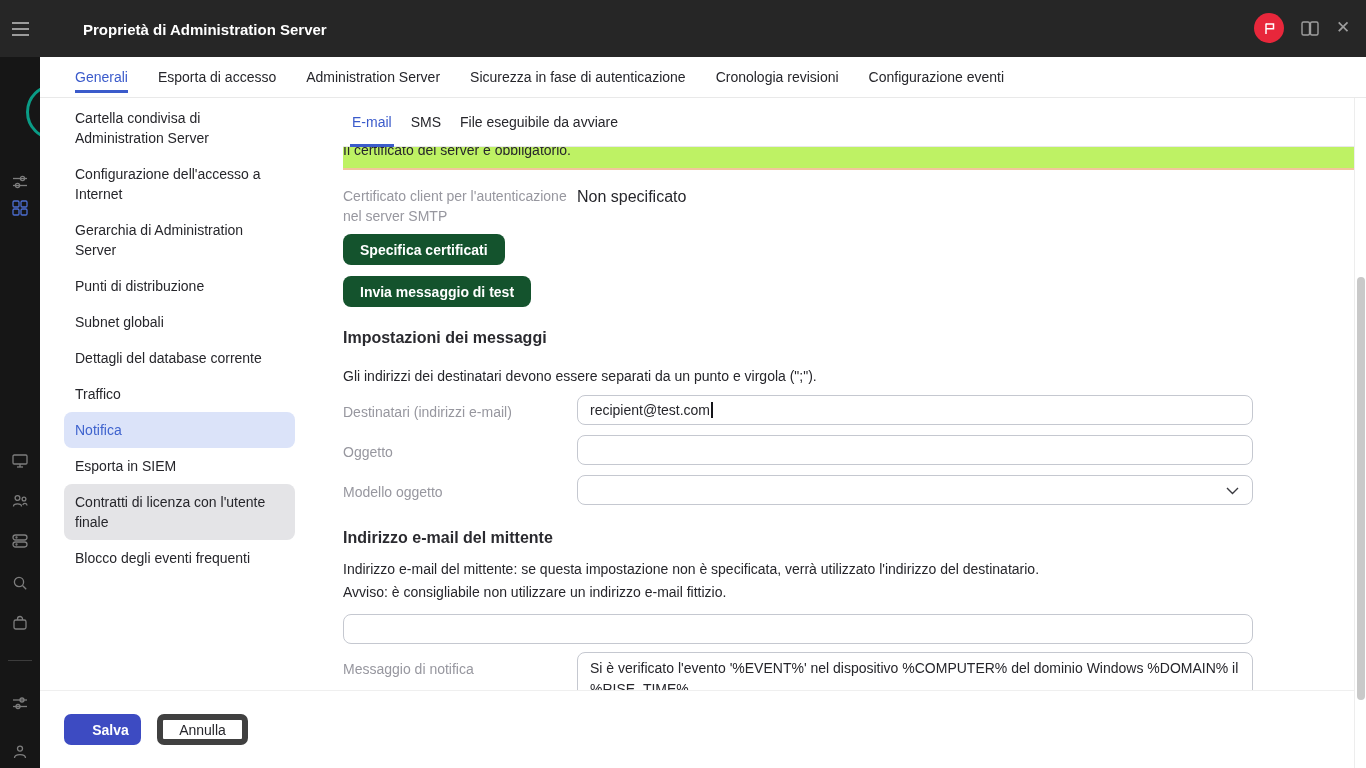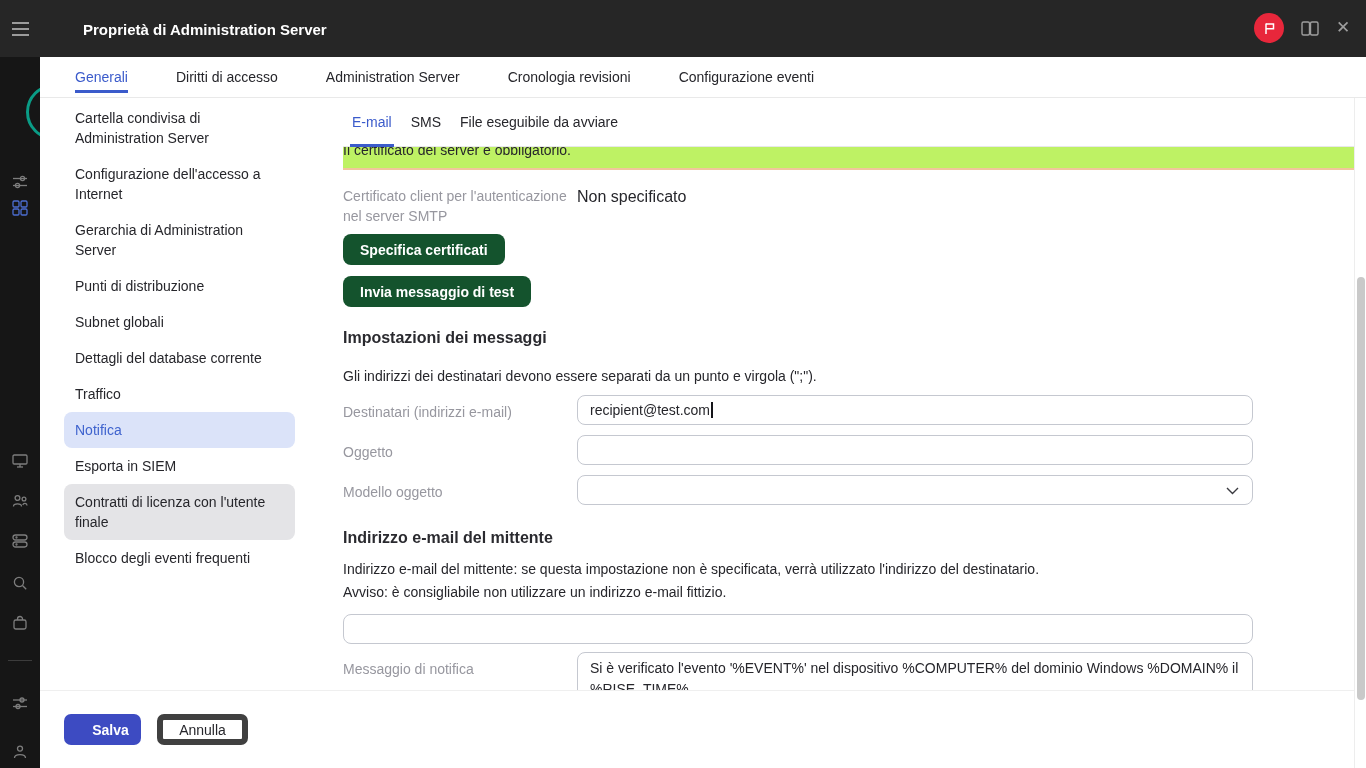--- a/index.html
+++ b/index.html
@@ -24,21 +24,21 @@
   .tb-title { position: absolute; left: 83px; top: 21px; font-size: 15px; font-weight: 700; color: #fff; }
   .badge { position: absolute; right: 82px; top: 13px; width: 30px; height: 30px; border-radius: 50%;
            background: #e8273b; display: flex; align-items: center; justify-content: center; cursor: pointer; }
   .book-btn { position: absolute; right: 46px; top: 20px; width: 20px; height: 17px; cursor: pointer; }
   .close-btn { position: absolute; right: 13px; top: 16px; width: 20px; height: 24px; font-size: 17px;
                color: #9e9e9e; cursor: pointer; text-align: center; line-height: 24px; }
 
   
   .modal { position: absolute; left: 40px; top: 57px; width: 1326px; height: 711px; background: #fff; z-index: 4; }
   .tabbar { position: absolute; left: 0; top: 0; width: 100%; height: 41px;
-            border-bottom: 1px solid #e9e9e9; display: flex; gap: 48px; padding-left: 35px; }
+            border-bottom: 1px solid #e9e9e9; display: flex; gap: 30px; padding-left: 35px; }
   .tab { height: 100%; display: flex; align-items: center; font-size: 14px; color: #26262b;
          position: relative; cursor: pointer; white-space: nowrap; }
   .tab.active { color: #3b5bcb; }
   .tab.active::after { content: ""; position: absolute; left: 0; right: 0; bottom: 4px; height: 3px; background: #3b5bcb; }
 
   
   .leftnav { position: absolute; left: 24px; top: 43px; width: 231px; z-index: 1; }
   .nav-item { padding: 8px 11px; border-radius: 8px; font-size: 14px; line-height: 20px;
               color: #26262b; cursor: pointer; }
   .nav-item.selected { background: #dbe3f9; color: #3f63ce; }
@@ -174,22 +174,23 @@
           <rect x="10.5" y="2" width="7.5" height="13" rx="1.5"></rect>
         </svg>
     </div>
     <div class="close-btn">✕</div>
   </div>
 
   <div class="modal">
 
     <div class="tabbar">
       <div class="tab active">Generali</div>
-      <div class="tab">Diritti di accesso</div>
+      <div class="tab">Esporta di accesso</div>
       <div class="tab">Administration Server</div>
+      <div class="tab">Sicurezza in fase di autenticazione</div>
       <div class="tab">Cronologia revisioni</div>
       <div class="tab">Configurazione eventi</div>
     </div>
 
     <div class="leftnav">
       <div class="nav-item">Cartella condivisa di Administration Server</div>
       <div class="nav-item">Configurazione dell'accesso a Internet</div>
       <div class="nav-item">Gerarchia di Administration Server</div>
       <div class="nav-item">Punti di distribuzione</div>
       <div class="nav-item">Subnet globali</div>

